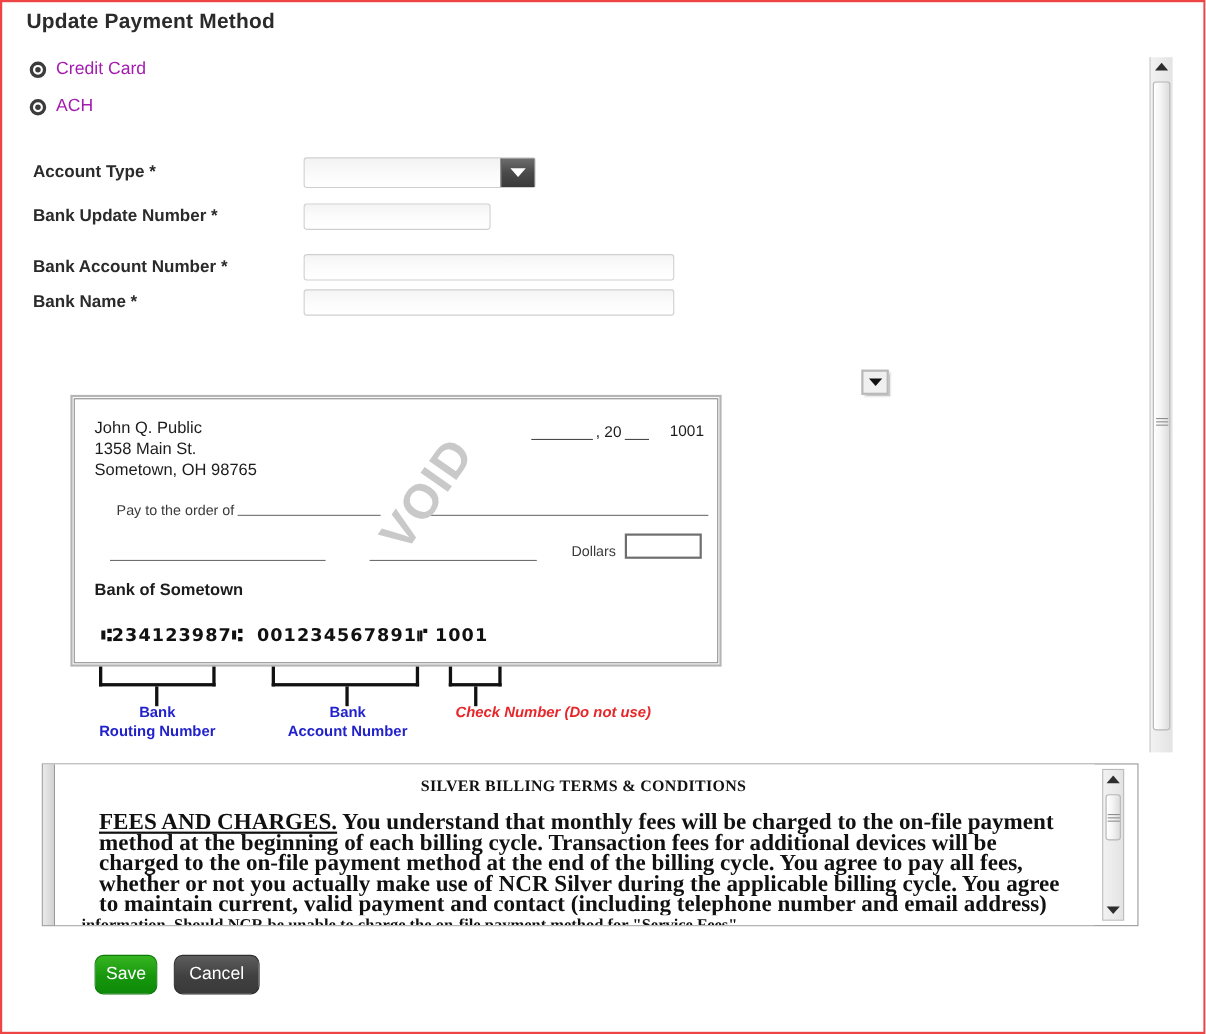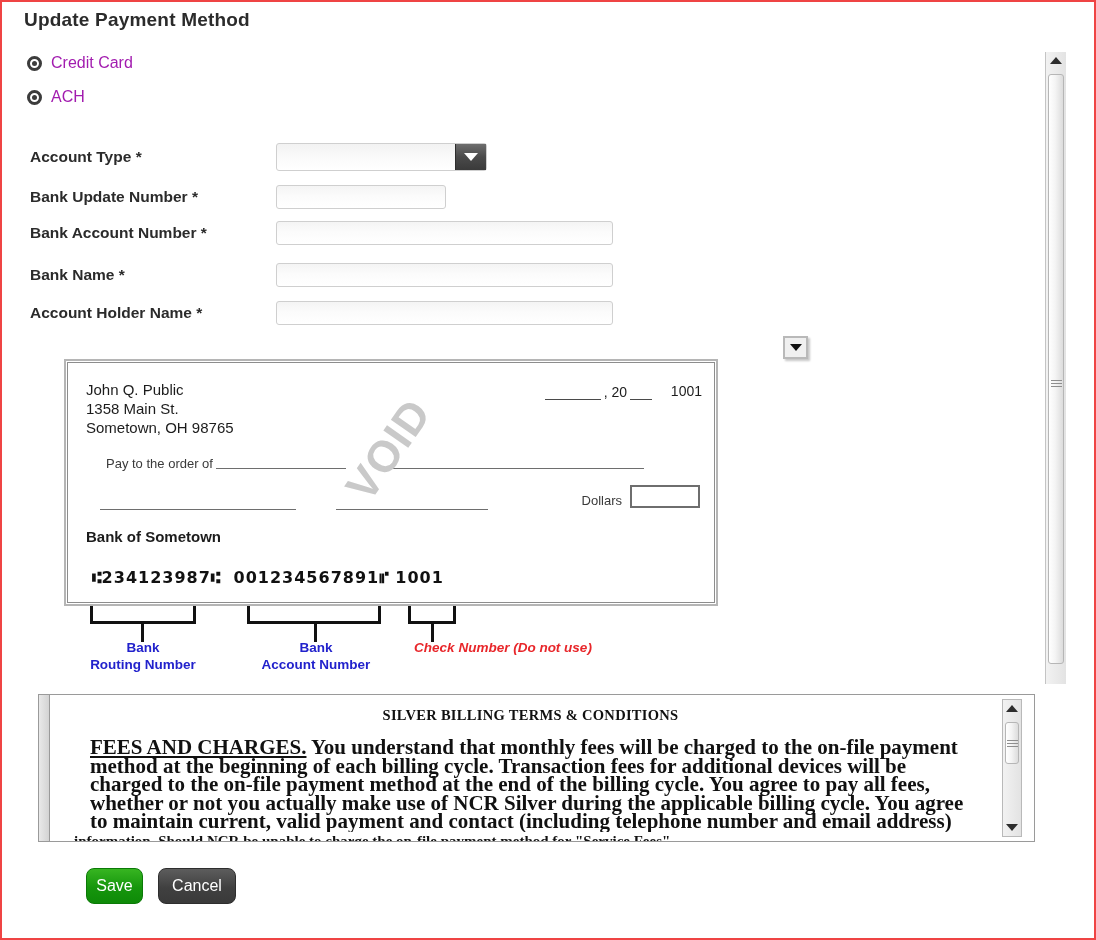--- a/index.html
+++ b/index.html
@@ -142,21 +142,21 @@
     border-left: 6px solid transparent;
     border-right: 6px solid transparent;
     border-top: 7px solid #111;
   }
 
   
   #check-area {
     position: absolute;
     left: 62px;
     top: 357px;
-    width: 654px;
+    width: 592px;
     height: 247px;
   }
   #check-outer {
     position: absolute;
     inset: 0;
     border: 2px solid #b5b5b5;
     background: #ffffff;
     box-sizing: border-box;
   }
   #check-inner {
@@ -448,34 +448,30 @@
           <span class="chev-down"></span>
         </span>
     </span>
   </div>
 
   <div class="form-row" style="top:182px;">
     <span class="form-label">Bank Update Number *</span>
     <input class="text-input" style="width: 170px;" placeholder="">
   </div>
 
-  <div class="form-row" style="top:218px;justify-content:center;">
+  <div class="form-row" style="top:228px;justify-content:center;">
     <span class="form-label">Bank Account Number *</span>
     <input class="text-input" style="width: 337px;" placeholder="">
   </div>
 
   <div class="form-row" style="top:260px;">
     <span class="form-label">Bank Name *</span>
     <input class="text-input" style="width: 337px;" placeholder="">
   </div>
 
-  <div class="form-row" style="top:298px;">
-    <span class="form-label">Account Holder Name *</span>
-    <input class="text-input" style="width: 337px;" placeholder="">
-  </div>
 
   <div id="float-dd">
     <span class="tri"></span>
   </div>
 
   <div id="check-area">
     <div id="check-outer"></div>
     <div id="check-inner">
 
       <div class="chk-payer"><span>John Q. Public</span><br><span>1358 Main St.</span><br><span>Sometown, OH 98765</span></div>

